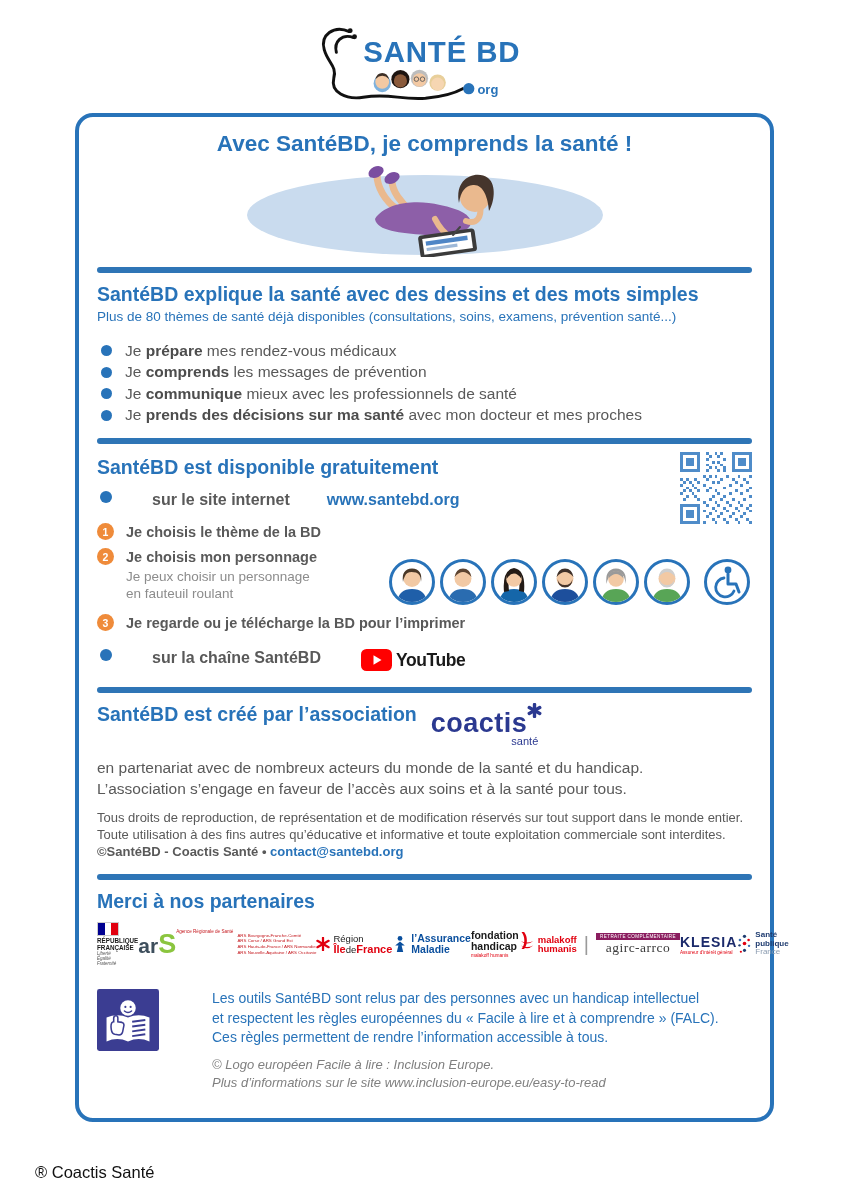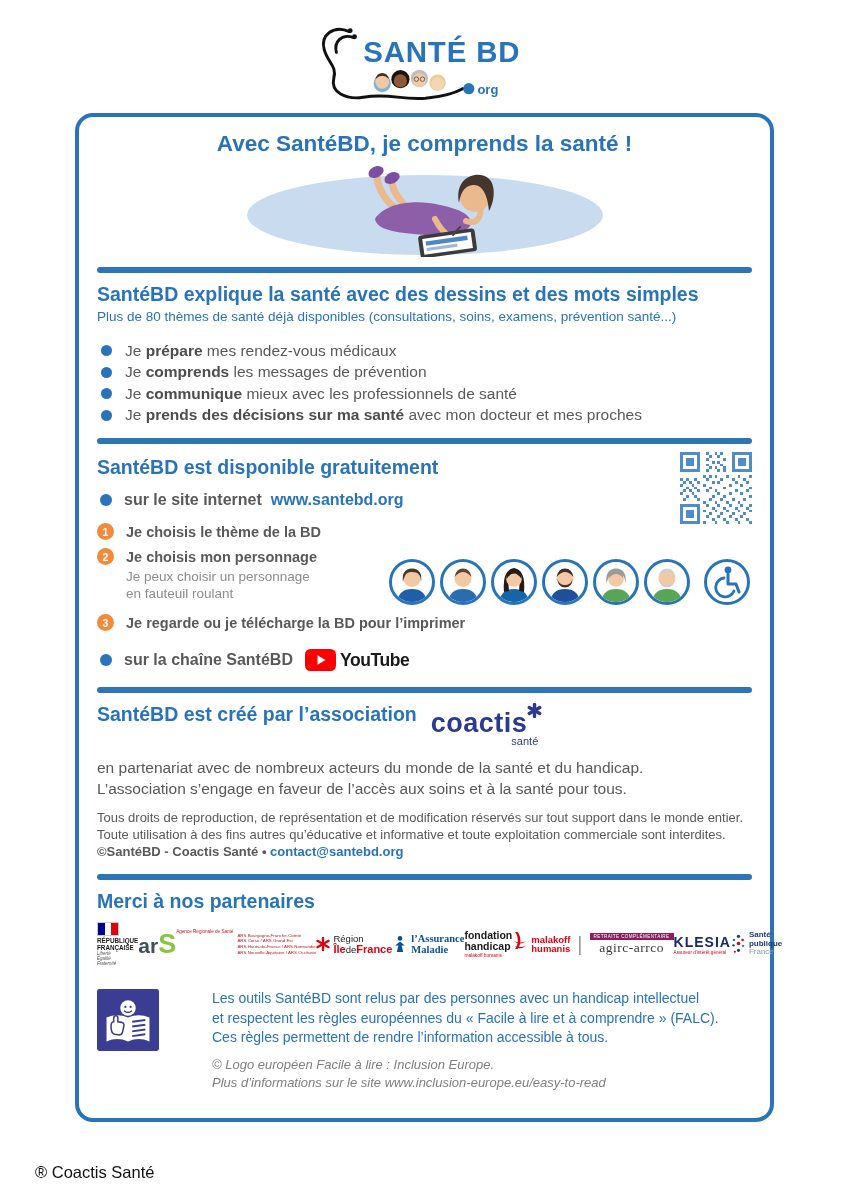--- a/index.html
+++ b/index.html
@@ -23,21 +23,21 @@
   .sec { margin:10px 18px 0; }
   h2 { margin:0; font-size:19.5px; font-weight:bold; color:#2873b9; white-space:nowrap; }
   .sub { margin-top:3px; font-size:13.5px; color:#2873b9; white-space:nowrap; }
 
   .blist { margin-top:16px; }
   .brow { display:flex; align-items:center; height:21.5px; font-size:15.5px; color:#595959; white-space:nowrap; }
   .bdot { width:11px; height:11px; border-radius:50%; background:#2873b9; margin:0 13px 0 4px; flex:0 0 auto; }
   .brow b { color:#4d4d4d; }
 
   .sec2 { position:relative; margin-top:12px; }
-  .site-row, .yt-row { display:flex; align-items:center; margin-top:12px; font-size:16px; font-weight:bold; color:#595959; white-space:nowrap; }
+  .site-row, .yt-row { display:flex; align-items:flex-start; margin-top:12px; font-size:16px; font-weight:bold; color:#595959; white-space:nowrap;gap:28px; }
   .site-row .bdot, .yt-row .bdot { width:12px; height:12px; margin:0 12px 0 3px; }
   .link { color:#2873b9; margin-left:9px; text-decoration:none; font-weight:bold; }
   .steps { margin-top:14px; }
   .step { display:flex; align-items:center; margin-top:8px; }
   .stepnum { width:17px; height:17px; border-radius:50%; background:#ef8b3a; color:#fff; font-size:10.5px; font-weight:bold;
              display:flex; align-items:center; justify-content:center; margin-right:12px; flex:0 0 auto; }
   .steplabel { font-size:14.5px; font-weight:bold; color:#595959; white-space:nowrap; }
   .stepnote { margin:3px 0 0 29px; font-size:13.5px; line-height:17px; color:#8c8c8c; }
   .step3 { margin-top:12px; }
   .yt-row { margin-top:18px; }
@@ -68,21 +68,21 @@
   .rf-t { font-size:6.3px; font-weight:bold; color:#1a1a1a; line-height:7px; margin-top:1px; }
   .rf-m { font-size:4.5px; color:#555; font-style:italic; line-height:5px; }
   .ars .big { font-size:21px; font-weight:bold; color:#3d4e5c; }
   .ars .big b { color:#8bc53f; font-size:27px; }
   .ars-tag { font-size:4.6px; color:#c4161c; }
   .ars-list { margin-left:4px; font-size:4.4px; line-height:5.6px; color:#c4161c; }
   .idf { align-items:center; }
   .idf-star { margin-right:3px; }
   .idf-txt { font-size:9.5px; color:#222; line-height:10px; }
   .idf-txt .r { color:#e1000f; font-weight:bold; font-size:11px; }
-  .am { align-items:center;font-family:Liberation Serif, serif; }
+  .am { align-items:center; }
   .am-txt { margin-left:3px; font-size:10.5px; font-weight:bold; color:#0a4f9e; line-height:11px; }
   .fh { position:relative; flex-direction:column; align-items:flex-start; }
   .fh-main { font-size:10.5px; font-weight:bold; color:#1a1a1a; line-height:10.5px; }
   .fh-par { position:absolute; right:-9px; top:-2px; color:#e1000f; font-size:19px; font-weight:bold; }
   .fh-sub { font-size:4.8px; color:#e1000f; margin-top:1.5px; }
   .mh { align-items:center; }
   .mh-waves { margin-right:3px; }
   .mh-txt { font-size:9.5px; font-weight:bold; color:#e1000f; line-height:9.5px; }
   .mh-sep { color:#9a9a9a; font-size:20px; font-weight:200; margin:0 7px; }
   .ag { flex-direction:column; align-items:center; }

